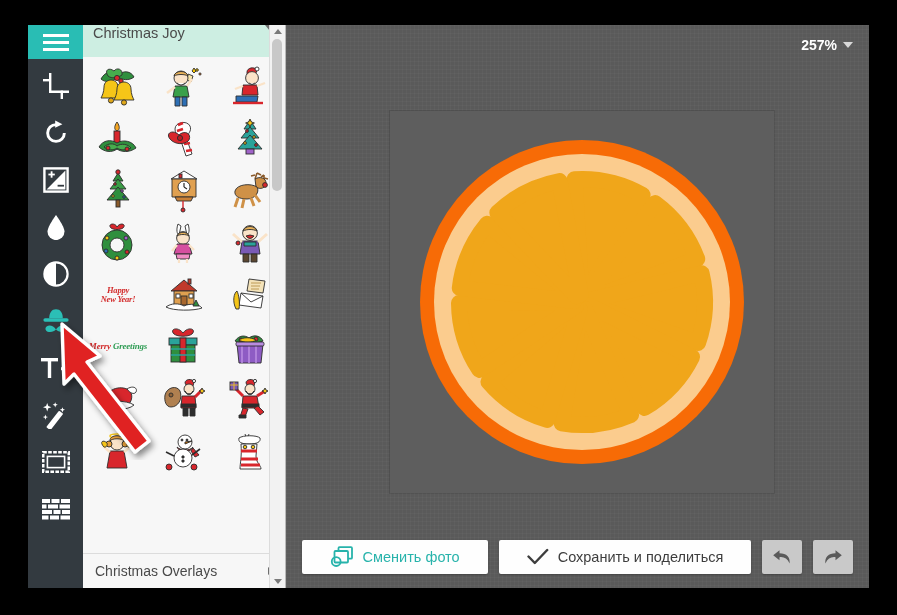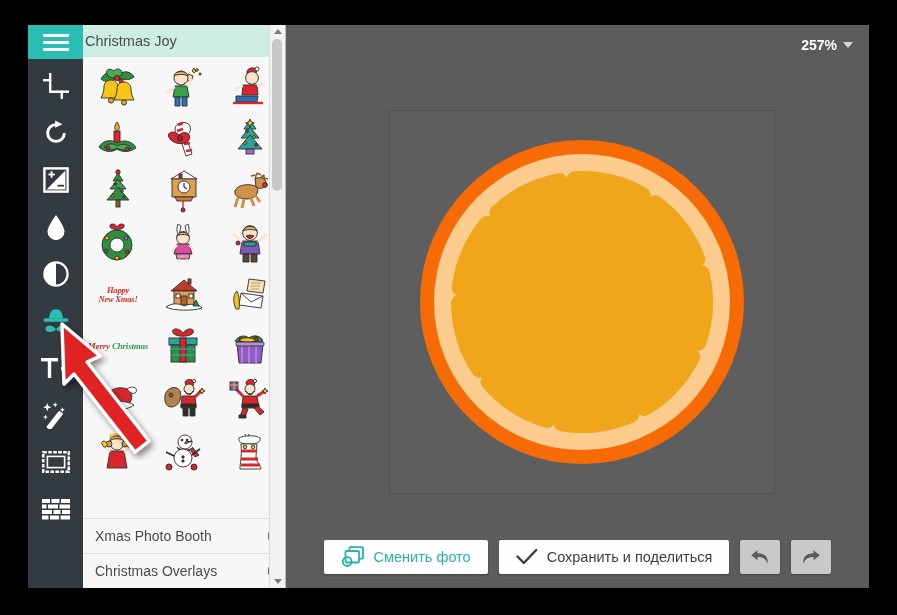--- a/index.html
+++ b/index.html
@@ -56,22 +56,22 @@
     background: #f7f7f7;
     position: relative;
     display: flex;
     flex-direction: column;
     border-right: 1px solid #b9b9b9;
   }
   #panel-header {
     height: 32px;
     background: #cdeee2;
     display: flex;
-    align-items: center;
-    padding: 0 2px;
+    align-items: flex-start;
+    padding: 0 10px;
     flex: none;
     cursor: pointer;
   }
   #panel-header .title {
     font-size: 14.5px;
     color: #4a4a4a;
     flex: 1;
   }
   #panel-header .caret {
     width: 0; height: 0;
@@ -207,21 +207,21 @@
     gap: 11px;
   }
   .act-btn {
     background: #fefefe;
     border: none;
     border-radius: 2px;
     height: 34px;
     display: flex;
     align-items: center;
     gap: 9px;
-    padding: 0 17px;
+    padding: 0 28px;
     cursor: pointer;
     box-shadow: 0 1px 2px rgba(0,0,0,0.25);
     font-family: "Liberation Sans", sans-serif;
   }
   .act-btn .lbl { font-size: 14.5px; }
   #btn-change .lbl { color: #27b3ab; }
   #btn-save .lbl { color: #3d3d3d; text-align: center; }
   .arrow-btn {
     width: 40px; height: 34px;
     background: #c9c9c9;
@@ -533,21 +533,21 @@
         <path d="M15 21 L6 13 M31 21 L40 13" stroke-width="3" stroke="#fae3c8" fill="none"></path>
         <path d="M16 33 h6 v8 h-6Z" fill="#5a4630"></path>
                   <path d="M24 33 h6 v8 h-6Z" fill="#5a4630"></path>
         <circle cx="11" cy="22" r="2" fill="#d8262c"></circle>
       </g>
               </svg>
             </div>
             <div class="sticker-cell">
               <div class="txt-sticker" style="color:#d32c2c;font-size:8.5px;">
                 <div>Happy</div>
-                <div>New Xmas!</div>
+                <div>New Year!</div>
               </div>
             </div>
             <div class="sticker-cell">
               <svg width="46" height="44" viewBox="0 0 46 44">
       <g stroke="#2d2d2d" stroke-width="0.9">
         <path d="M10 18 L23 7 L36 18Z" fill="#c0392b"></path>
         <rect x="13" y="18" width="20" height="14" fill="#e0a050"></rect>
         <rect x="20" y="23" width="6" height="9" fill="#a8672e"></rect>
         <rect x="15" y="21" width="4" height="4" fill="#fff"></rect>
         <rect x="28" y="21" width="4" height="4" fill="#fff"></rect>
@@ -564,21 +564,21 @@
         <path d="M24 10 h10 M24 13 h9 M24 16 h8" stroke="#b08a3e" stroke-width="0.8"></path>
         <path d="M14 20 l22 3 l-2 12 l-22 -3Z" fill="#fff"></path>
         <path d="M14 20 L24 29 L36 23" fill="none"></path>
         <path d="M9 36 C5 28 7 20 10 18 C12 22 13 30 12 36Z" fill="#f5c518"></path>
       </g>
               </svg>
             </div>
             <div class="sticker-cell">
               <div class="txt-sticker" style="font-size:9px;">
                 <span style="color:#d32c2c;">Merry</span>
-                <span style="color:#2f9c54;">Christmas</span>
+                <span style="color:#2f9c54;">Greetings</span>
               </div>
             </div>
             <div class="sticker-cell">
               <svg width="46" height="44" viewBox="0 0 46 44">
       <g stroke="#2d2d2d" stroke-width="0.9">
         <path d="M13 9 C8 4 17 1 22 8 C27 1 36 4 31 9 C27 12 17 12 13 9Z" fill="#d8262c"></path>
         <rect x="8" y="13" width="28" height="7" fill="#2aa39a"></rect>
         <rect x="10" y="20" width="24" height="17" fill="#2f8f3e"></rect>
         <rect x="19" y="13" width="6" height="24" fill="#d8262c"></rect>
         <path d="M10 24 h24 M10 30 h24" stroke="#2aa39a" stroke-width="1.6"></path>
@@ -687,24 +687,20 @@
         <path d="M14 22 h16 M14 30 h17 M14 36 h19" stroke="#d8262c" stroke-width="3.2"></path>
         <circle cx="18" cy="18" r="1.8" fill="#f5c518"></circle>
                   <circle cx="26" cy="18" r="1.8" fill="#f5c518"></circle>
       </g>
               </svg>
             </div>
           </div>
       </div>
 
       <div id="categories">
-          <div class="cat-row">
-            <span class="cat-label">Xmas Photo Booth</span>
-            <span class="arrow"></span>
-          </div>
           <div class="cat-row">
             <span class="cat-label">Christmas Overlays</span>
             <span class="arrow"></span>
           </div>
         </div>
 
       <div id="panel-scrollbar">
         <div class="sb-arrow up">
             <i></i>
           </div>

